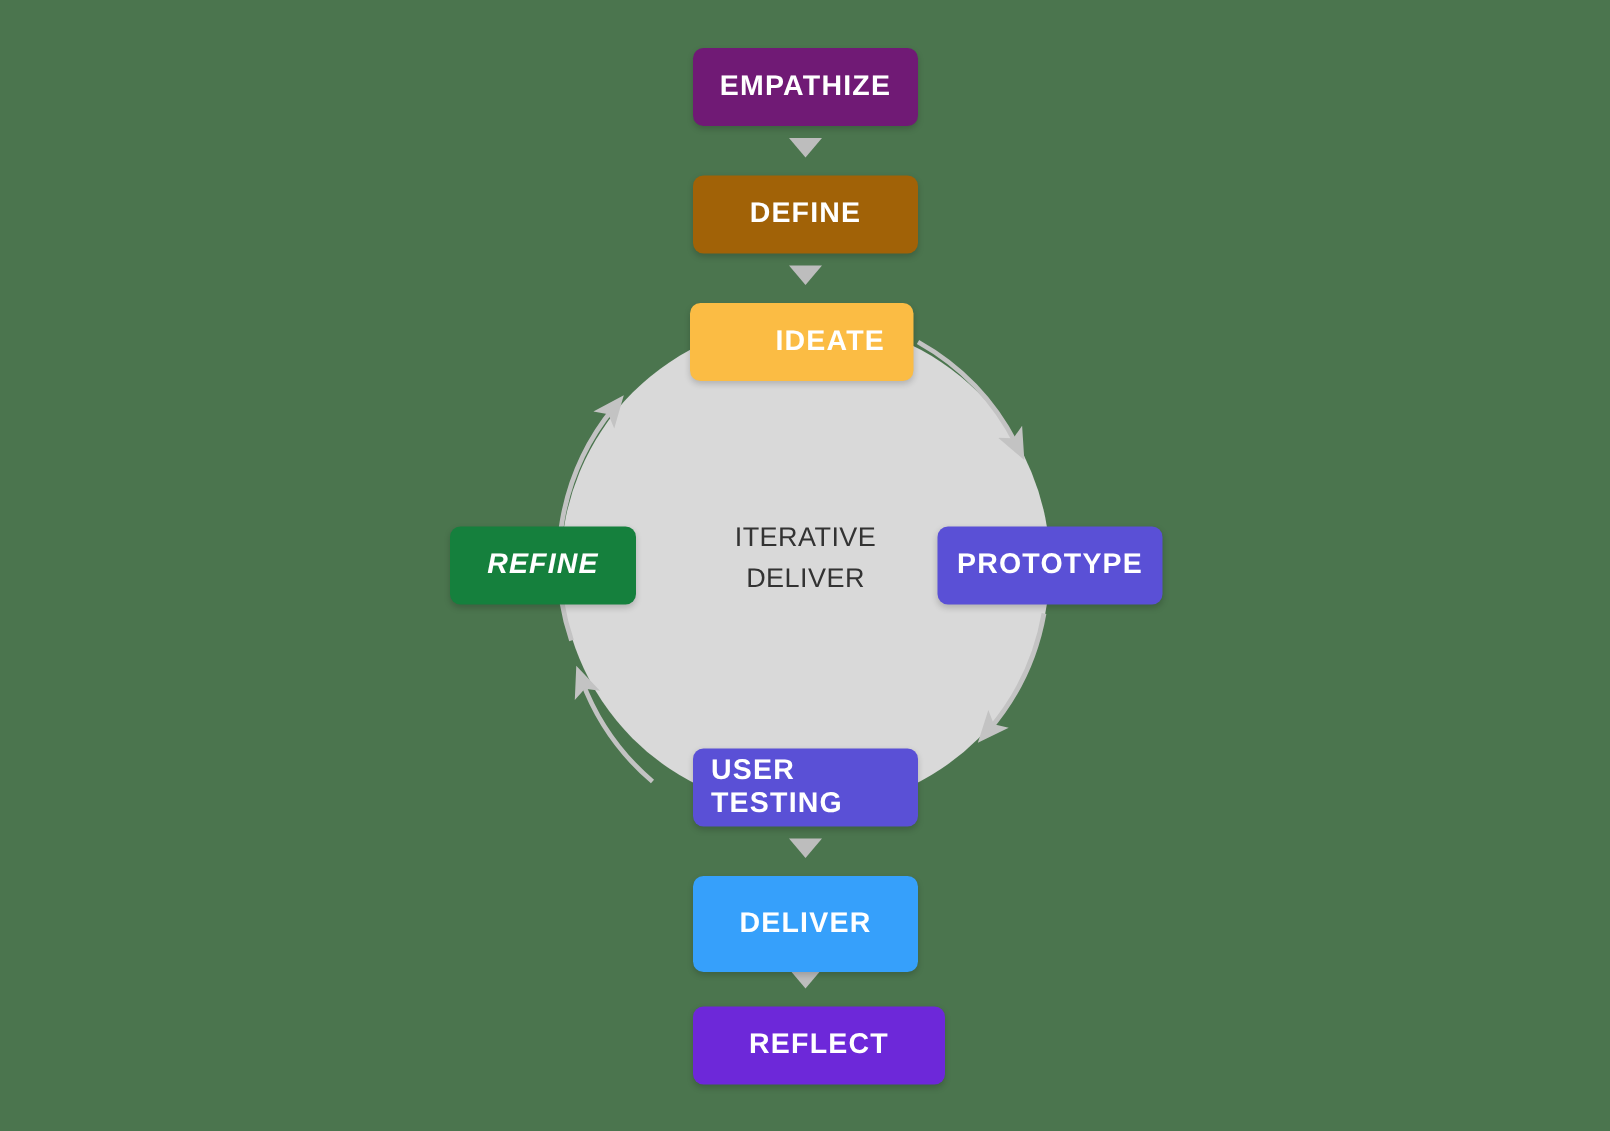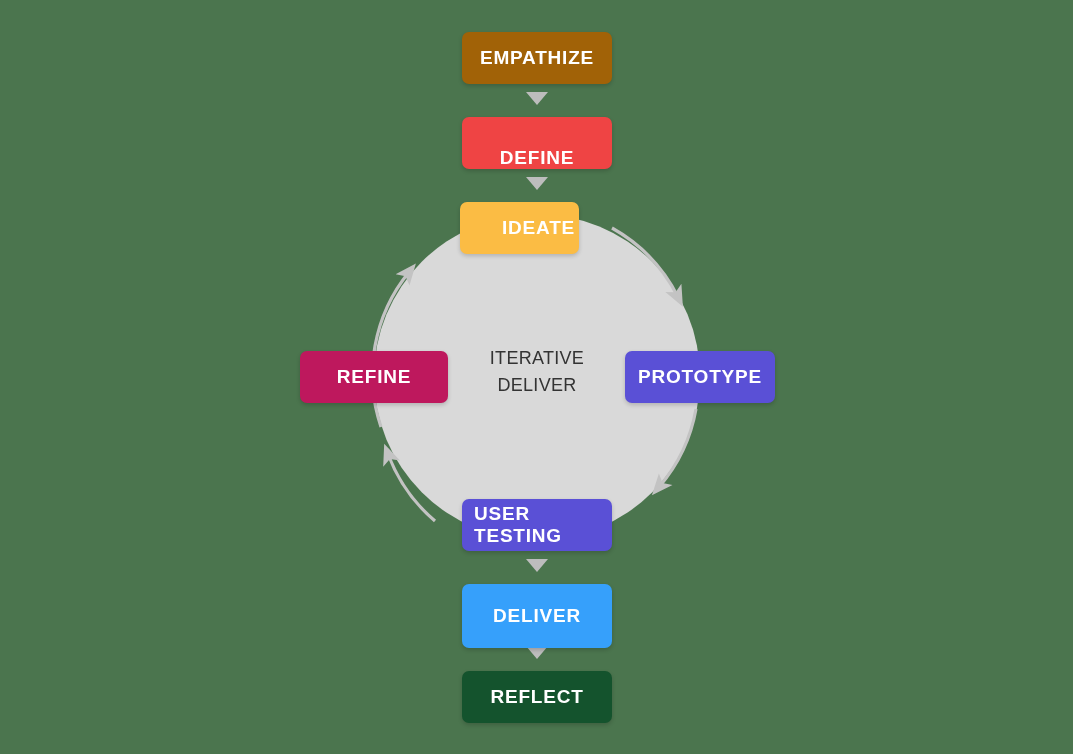--- a/index.html
+++ b/index.html
@@ -58,28 +58,28 @@
     justify-content: center;
     border-radius: 7px;
     color: #ffffff;
     font-size: 19px;
     font-weight: bold;
     letter-spacing: 0.8px;
     box-shadow: 0 2px 4px rgba(0,0,0,0.18);
     box-sizing: border-box;
   }
 
-  .n-empathize  { left: 462px; top: 32px;  width: 150px; height: 52px; background: #a16207; }
-  .n-define     { left: 462px; top: 117px; width: 150px; height: 52px; background: #ef4444; align-items: flex-end; }
-  .n-ideate     { left: 460px; top: 202px; width: 119px; height: 52px; background: #fbbc44; padding-left: 38px; }
-  .n-refine     { left: 300px; top: 351px; width: 148px; height: 52px; background: #be185d; }
+  .n-empathize  { left: 462px; top: 32px;  width: 150px; height: 52px; background: #701a75; }
+  .n-define     { left: 462px; top: 117px; width: 150px; height: 52px; background: #a16207; }
+  .n-ideate     { left: 460px; top: 202px; width: 149px; height: 52px; background: #fbbc44; padding-left: 38px; }
+  .n-refine     { left: 300px; top: 351px; width: 124px; height: 52px; background: #15803d; font-style: italic; }
   .n-prototype  { left: 625px; top: 351px; width: 150px; height: 52px; background: #5a50d6; }
   .n-usertest   { left: 462px; top: 499px; width: 150px; height: 52px; background: #5a50d6; padding-left: 12px; }
   .n-deliver    { left: 462px; top: 584px; width: 150px; height: 64px; background: #36a0fb; }
-  .n-reflect    { left: 462px; top: 671px; width: 150px; height: 52px; background: #14532d; }
+  .n-reflect    { left: 462px; top: 671px; width: 168px; height: 52px; background: #6d28d9; }
 
   
   .connector {
     position: absolute;
     width: 0;
     height: 0;
     border-left: 11px solid transparent;
     border-right: 11px solid transparent;
     border-top: 13px solid #bdbdbd;
   }

